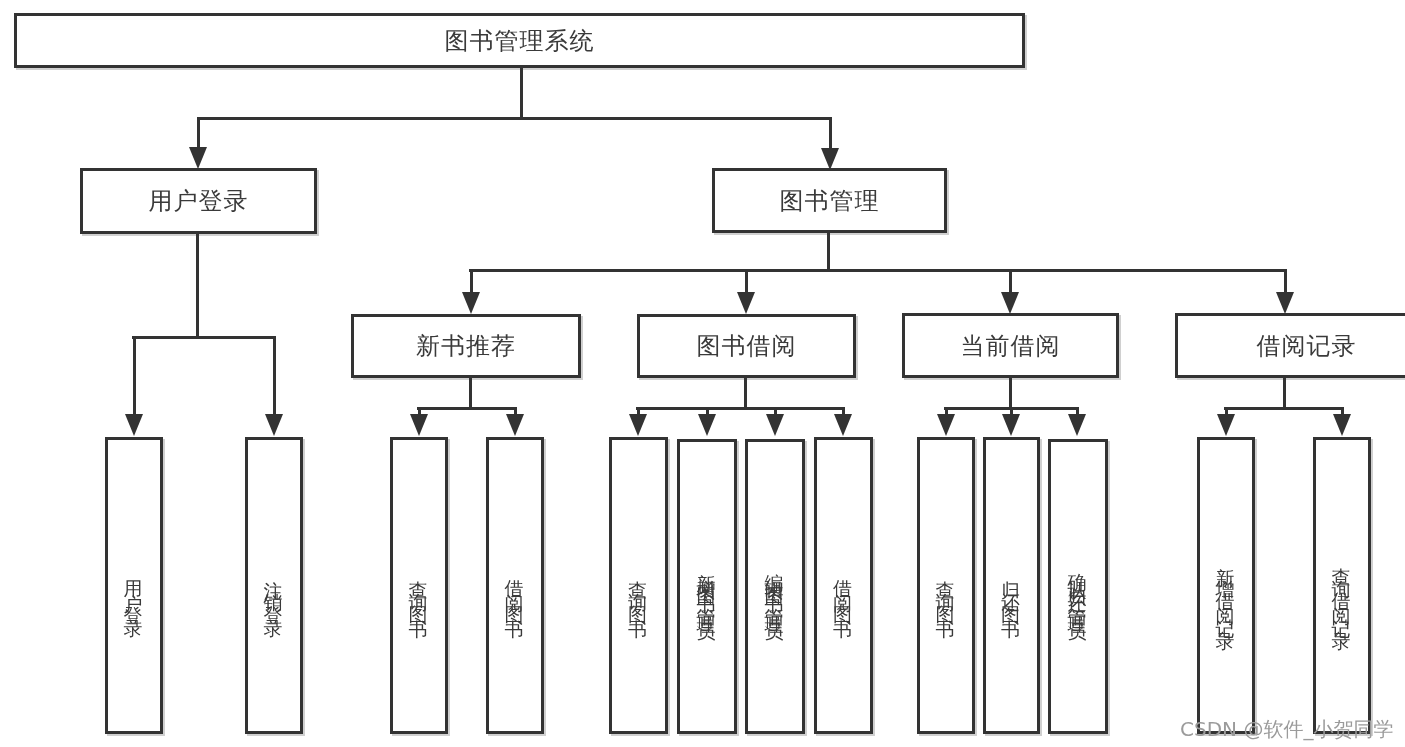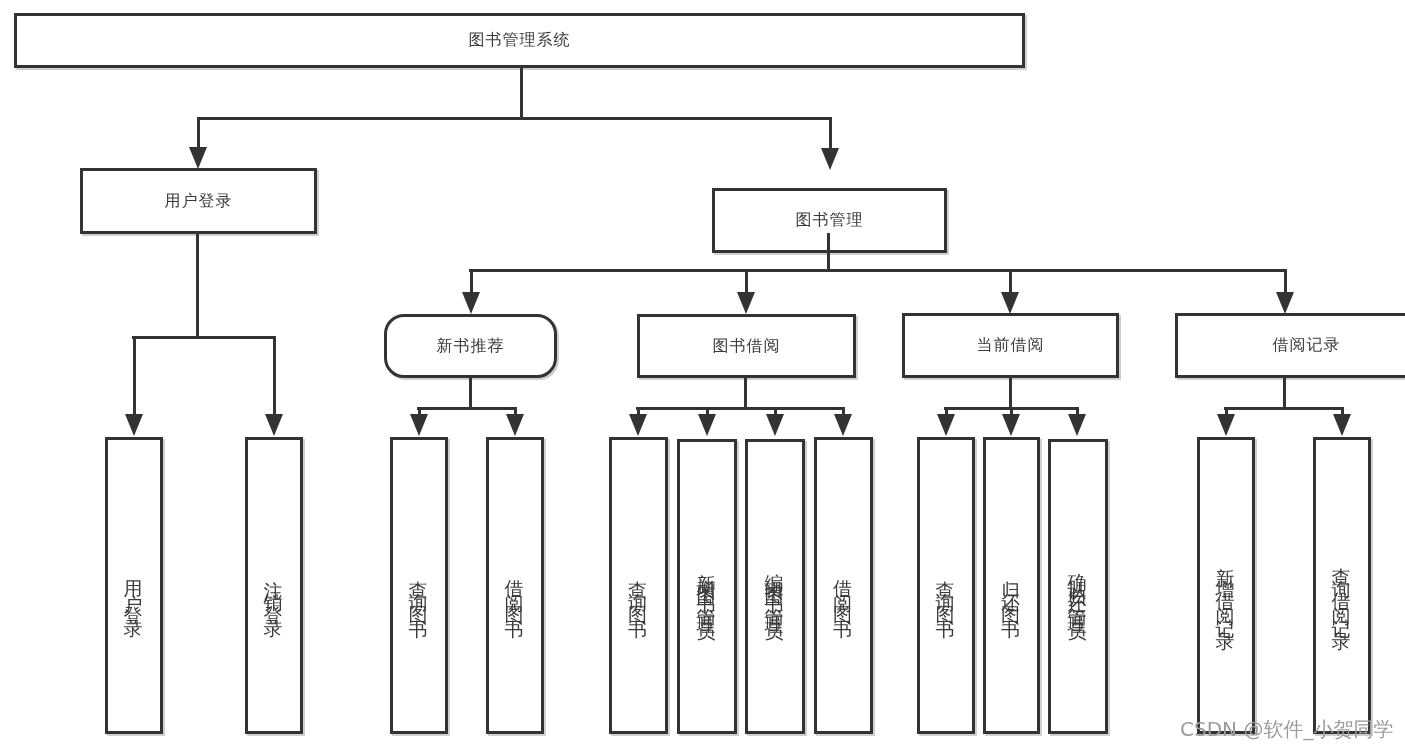--- a/index.html
+++ b/index.html
@@ -6,21 +6,21 @@
   .canvas {
     position:relative; width:1405px; height:747px; background:var(--background,#fff);
     font-family:"DejaVu Sans","Liberation Sans",sans-serif; overflow:hidden;
     color:var(--text,#3a3a3a);
   }
   .box {
     position:absolute; background:#fff; border:3px solid var(--line,#333);
     box-sizing:border-box; display:flex; align-items:center; justify-content:center;
     box-shadow:2px 2px 0 rgba(150,150,150,0.45);
   }
-  .box.h { font-size:16px; letter-spacing:1px; }
+  .box.h { font-size:24px; letter-spacing:1px; }
   .box.v { writing-mode:vertical-rl; font-size:19px; letter-spacing:13px; padding-top:10px; }
   .box.v.long { letter-spacing:7px; padding-top:5px; }
   .hline, .vline { position:absolute; background:var(--line,#333); }
   .hline { height:3px; }
   .vline { width:3px; }
   .varrow { position:absolute; width:18px; }
   .varrow .stem { position:absolute; left:7.5px; top:0; width:3px; height:calc(100% - 18px); background:var(--line,#333); }
   .varrow .head { position:absolute; left:0; bottom:0; width:0; height:0;
     border-left:9px solid transparent; border-right:9px solid transparent;
     border-top:22px solid var(--line,#333); }
@@ -38,21 +38,21 @@
   <div class="varrow" style="left:189px; top:119px; height:50px;">
       <div class="stem"></div>
       <div class="head"></div>
     </div>
   <div class="varrow" style="left:821px; top:119px; height:51px;">
       <div class="stem"></div>
       <div class="head"></div>
     </div>
 
   <div class="box h" style="left:80px; top:168px; width:237px; height:66px;">用户登录</div>
-  <div class="box h" style="left:712px; top:168px; width:235px; height:65px;margin-top:20px;">图书管理</div>
+  <div class="box h" style="left:712px; top:168px; width:235px; height:65px;">图书管理</div>
 
   <div class="vline" style="left:196px; top:234px; height:104px;"></div>
   <div class="hline" style="left:132px; top:336px; width:144px;"></div>
   <div class="varrow" style="left:125px; top:338px; height:98px;">
       <div class="stem"></div>
       <div class="head"></div>
     </div>
   <div class="varrow" style="left:265px; top:338px; height:98px;">
       <div class="stem"></div>
       <div class="head"></div>
@@ -70,21 +70,21 @@
     </div>
   <div class="varrow" style="left:1001px; top:271px; height:43px;">
       <div class="stem"></div>
       <div class="head"></div>
     </div>
   <div class="varrow" style="left:1276px; top:271px; height:43px;">
       <div class="stem"></div>
       <div class="head"></div>
     </div>
 
-  <div class="box h" style="left:384px; top:314px; width:173px; height:64px;border-radius:20px;">新书推荐</div>
+  <div class="box h" style="left:351px; top:314px; width:230px; height:64px;">新书推荐</div>
   <div class="box h" style="left:637px; top:314px; width:219px; height:64px;font-family:Liberation Serif, serif;">图书借阅</div>
   <div class="box h" style="left:902px; top:313px; width:217px; height:65px;">当前借阅</div>
   <div class="box h" style="left:1175px; top:313px; width:263px; height:65px;">借阅记录</div>
 
   <div class="vline" style="left:469px; top:378px; height:32px;"></div>
   <div class="vline" style="left:744px; top:378px; height:32px;"></div>
   <div class="vline" style="left:1009px; top:378px; height:32px;"></div>
   <div class="vline" style="left:1283px; top:378px; height:32px;"></div>
 
   <div class="hline" style="left:417px; top:407px; width:100px;"></div>

